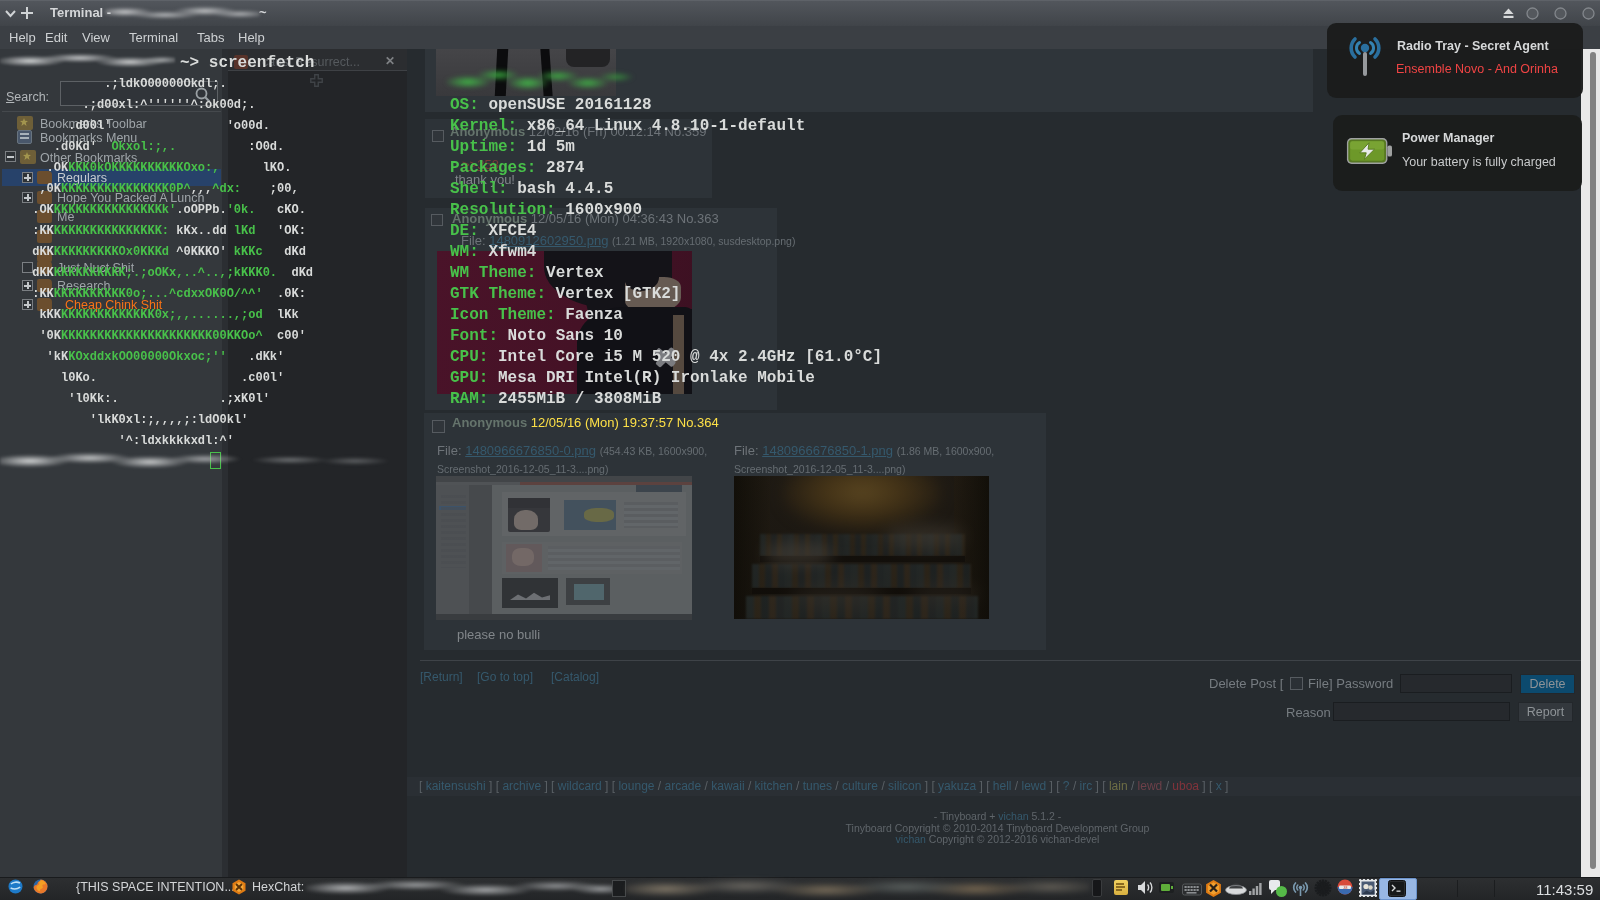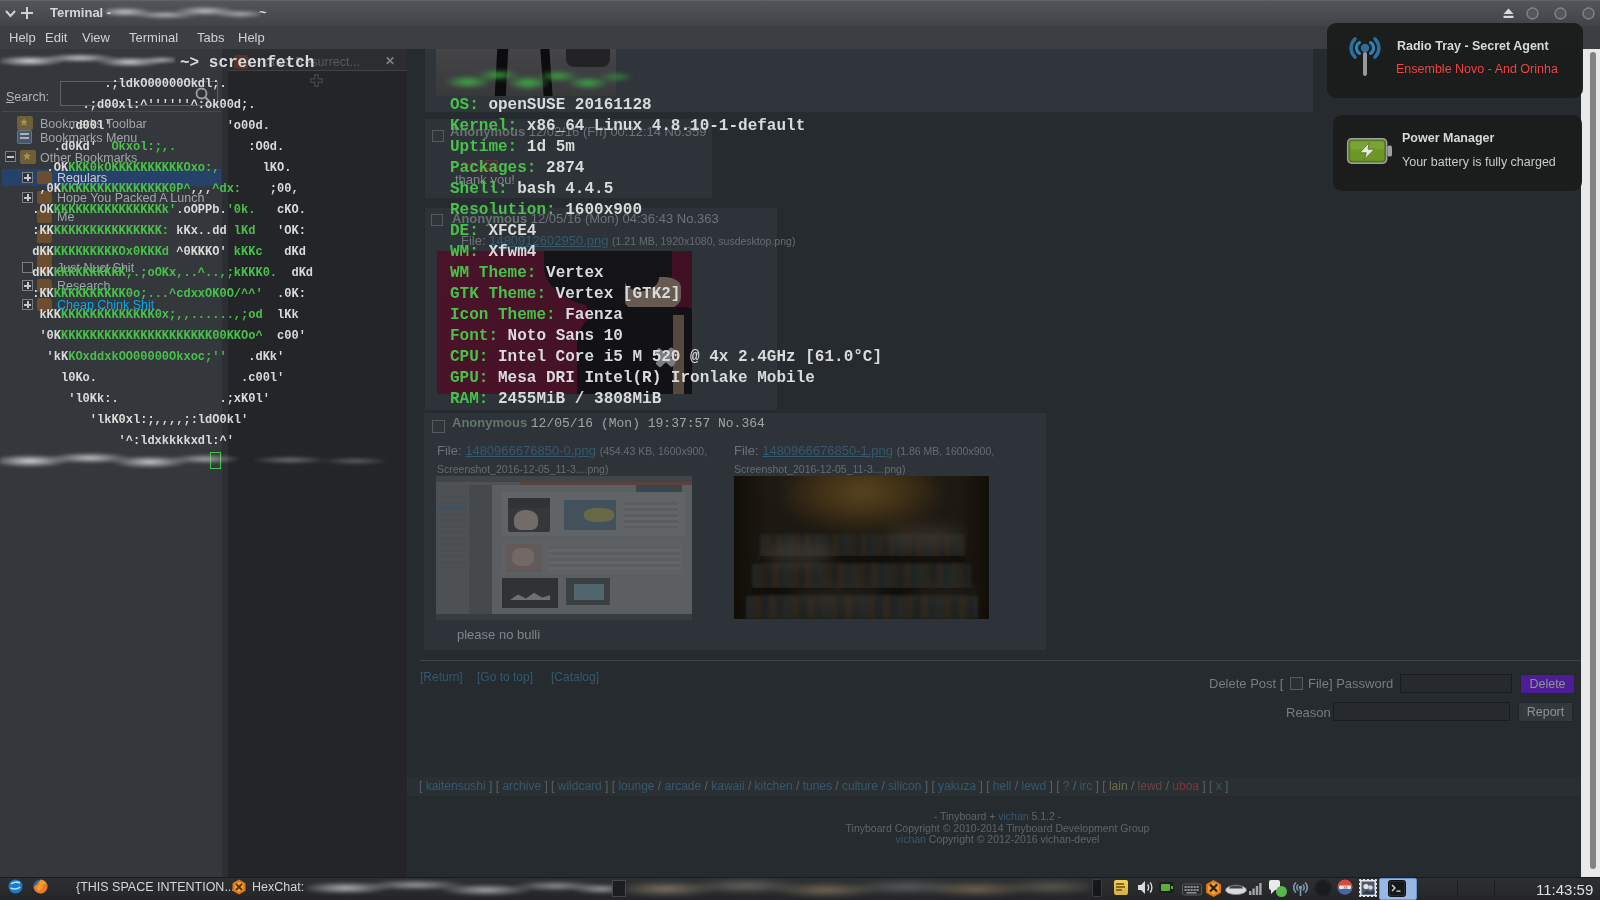--- a/index.html
+++ b/index.html
@@ -52,21 +52,21 @@
     <div style="position:absolute;left:188px;top:16px;width:34px;height:24px;background:#141318;border-radius:0 0 55% 45%;"></div>
     <div style="position:absolute;left:140px;top:56px;width:115px;height:90px;background:#111116;border-radius:40% 6% 0 0;"></div>
     <div style="position:absolute;left:236px;top:64px;width:11px;height:82px;background:#55493f;"></div>
     <div style="position:absolute;left:247px;top:58px;width:11px;height:88px;background:#111116;"></div>
     <div style="position:absolute;left:217px;top:103px;width:23px;height:6.5px;background:#7b7c80;transform:rotate(40deg);border-radius:2px;"></div>
     <div style="position:absolute;left:217px;top:103px;width:23px;height:6.5px;background:#7b7c80;transform:rotate(-45deg);border-radius:2px;"></div>
   </div>
 
   <div class="abs" style="left:424px;top:413px;width:622px;height:237px;background:#2d3338;"></div>
   <div class="abs" style="left:432px;top:420px;width:13px;height:13px;border:1px solid #565b60;background:#30353a;"></div>
-  <div class="abs" style="left:452px;top:415px;font-size:13px;"><b style="color:#65746c;">Anonymous</b> <span style="color:#a3a3a3;font-family:Liberation Mono, monospace;">12/05/16 (Mon) 19:37:57 No.364</span></div>
+  <div class="abs" style="left:452px;top:415px;font-size:13px;"><b style="color:#65746c;">Anonymous</b> <span style="color:#fde047;">12/05/16 (Mon) 19:37:57 No.364</span></div>
   <div class="abs" style="left:437px;top:442px;width:290px;font-size:13px;color:#6d7378;line-height:17px;white-space:normal;">File: <span style="color:#35596d;text-decoration:underline;">1480966676850-0.png</span> <span style="font-size:10.5px;color:#666d72;">(454.43 KB, 1600x900, Screenshot_2016-12-05_11-3....png)</span></div>
   <div class="abs" style="left:734px;top:442px;width:290px;font-size:13px;color:#6d7378;line-height:17px;white-space:normal;">File: <span style="color:#35596d;text-decoration:underline;">1480966676850-1.png</span> <span style="font-size:10.5px;color:#666d72;">(1.86 MB, 1600x900, Screenshot_2016-12-05_11-3....png)</span></div>
 
   <div style="position:absolute;left:436px;top:476px;width:256px;height:144px;background:#6d7072;overflow:hidden;">
     <div style="position:absolute;left:0;top:0;width:256px;height:6px;background:#4b4e50;"></div>
     <div style="position:absolute;left:0;top:6px;width:256px;height:3px;background:#5e6163;"></div>
     <div style="position:absolute;left:84px;top:6px;width:172px;height:3px;background:#6e4a44;"></div>
     <div style="position:absolute;left:200px;top:9px;width:46px;height:14px;background:#434c55;"></div>
     <div style="position:absolute;left:0;top:9px;width:33px;height:135px;background:#5b5e60;"></div>
     <div style="position:absolute;left:3px;top:30px;width:27px;height:3.5px;background:#44607e;"></div>
@@ -111,21 +111,21 @@
   <div class="abs" style="left:420px;top:660px;width:1161px;height:1px;background:#3e4348;"></div>
 
   <div class="abs" style="left:420px;top:670px;font-size:12px;color:#35596d;">[Return]</div>
       <div class="abs" style="left:477px;top:670px;font-size:12px;color:#35596d;">[Go to top]</div>
       <div class="abs" style="left:551px;top:670px;font-size:12px;color:#35596d;">[Catalog]</div>
 
   <div class="abs" style="left:1209px;top:676px;font-size:13px;color:#767c81;">Delete Post [</div>
   <div class="abs" style="left:1290px;top:677px;width:13px;height:13px;border:1px solid #565b60;background:#2b3035;"></div>
   <div class="abs" style="left:1308px;top:676px;font-size:13px;color:#767c81;">File] Password</div>
   <div class="abs" style="left:1400px;top:674px;width:112px;height:19px;background:#26292d;border:1px solid #1a1d20;"></div>
-  <div class="abs" style="left:1520px;top:674px;width:55px;height:20px;background:#4c1d95;border:1px solid #23272b;font-size:12.5px;color:#8e9397;text-align:center;line-height:19px;">Delete</div>
+  <div class="abs" style="left:1520px;top:674px;width:55px;height:20px;background:#0c4a6e;border:1px solid #23272b;font-size:12.5px;color:#8e9397;text-align:center;line-height:19px;">Delete</div>
   <div class="abs" style="left:1286px;top:705px;font-size:13px;color:#767c81;">Reason</div>
   <div class="abs" style="left:1333px;top:702px;width:177px;height:19px;background:#26292d;border:1px solid #1a1d20;"></div>
   <div class="abs" style="left:1518px;top:702px;width:55px;height:20px;background:#33383d;border:1px solid #23272b;font-size:12.5px;color:#8e9397;text-align:center;line-height:19px;">Report</div>
 
   <div class="abs" style="left:407px;top:777px;width:1174px;height:19px;background:#2a2f34;"></div>
   <div class="abs" style="left:419px;top:779px;font-size:12px;color:#5a6065;">[ <span style="color:#35596d;">kaitensushi</span> ] [ <span style="color:#35596d;">archive</span> ] [ <span style="color:#35596d;">wildcard</span> ] [ <span style="color:#35596d;">lounge</span> / <span style="color:#35596d;">arcade</span> / <span style="color:#35596d;">kawaii</span> / <span style="color:#35596d;">kitchen</span> / <span style="color:#35596d;">tunes</span> / <span style="color:#35596d;">culture</span> / <span style="color:#35596d;">silicon</span> ] [ <span style="color:#35596d;">yakuza</span> ] [ <span style="color:#35596d;">hell</span> / <span style="color:#35596d;">lewd</span> ] [ <span style="color:#35596d;">?</span> / <span style="color:#35596d;">irc</span> ] [ <span style="color:#6e6e45;">lain</span> / <span style="color:#6d4049;">lewd</span> / <span style="color:#82333b;">uboa</span> ] [ <span style="color:#35596d;">x</span> ]</div>
 
   <div class="abs" style="left:407px;top:811px;width:1181px;text-align:center;font-size:10.5px;color:#5f656a;line-height:11.5px;white-space:normal;">- Tinyboard + <span style="color:#35596d;">vichan</span> 5.1.2 -<br>Tinyboard Copyright © 2010-2014 Tinyboard Development Group<br><span style="color:#35596d;">vichan</span> Copyright © 2012-2016 vichan-devel</div>
 </div>
 
@@ -180,21 +180,21 @@
   <div class="abs" style="left:22px;top:280px;width:11px;height:11px;border:1px solid #7b7f83;background:#2e3236;"></div>
   <div class="abs" style="left:24px;top:285px;width:7px;height:1.5px;background:#c3c7ca;"></div>
   <div class="abs" style="left:27px;top:282px;width:1.5px;height:7px;background:#c3c7ca;"></div>
   <div class="abs" style="left:37px;top:279px;width:15px;height:13px;background:#6b4e2e;border-radius:2px 4px 2px 2px;"></div>
   <div class="abs" style="left:57px;top:279px;font-size:12.5px;color:#9fa5a9;">Research</div>
 
   <div class="abs" style="left:22px;top:299px;width:11px;height:11px;border:1px solid #7b7f83;background:#2e3236;"></div>
   <div class="abs" style="left:24px;top:304px;width:7px;height:1.5px;background:#c3c7ca;"></div>
   <div class="abs" style="left:27px;top:301px;width:1.5px;height:7px;background:#c3c7ca;"></div>
   <div class="abs" style="left:37px;top:298px;width:15px;height:13px;background:#6b4e2e;border-radius:2px 4px 2px 2px;"></div>
-  <div class="abs" style="left:57px;top:298px;font-size:12.5px;color:#0ea5e9;text-align:right;">Cheap Chink Shit</div>
+  <div class="abs" style="left:65px;top:298px;font-size:12.5px;color:#f97316;text-align:right;">Cheap Chink Shit</div>
 </div>
 
 <div id="tab" style="position:absolute;left:0;top:0;width:1600px;height:900px;">
   <div class="abs" style="left:234px;top:55px;width:14px;height:14px;background:#58332a;border-radius:2px;"></div>
   <div class="abs" style="left:262px;top:55px;font-size:12.5px;color:#565a5e;white-space:nowrap;">caust Resurrect...</div>
   <div class="abs" style="left:385px;top:54px;font-size:12px;color:#7e8184;font-weight:bold;">✕</div>
   <svg class="abs" style="left:310px;top:74px;" width="13" height="13" viewBox="0 0 17 17">
         <path d="M6.2 1h4.6v5.2H16v4.6h-5.2V16H6.2v-5.2H1V6.2h5.2z" fill="none" stroke="#3f4347" stroke-width="1.8"></path>
       </svg>
 </div>

